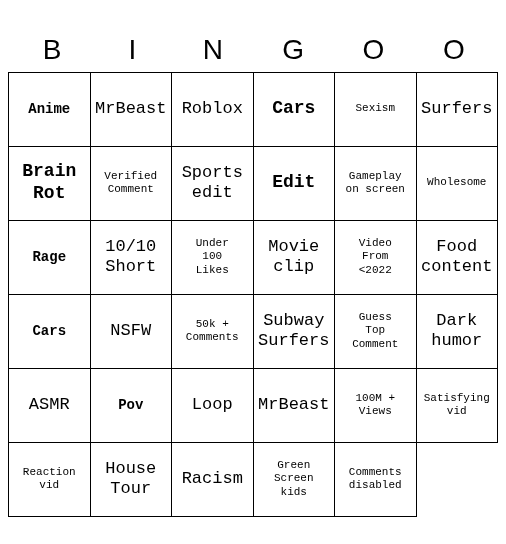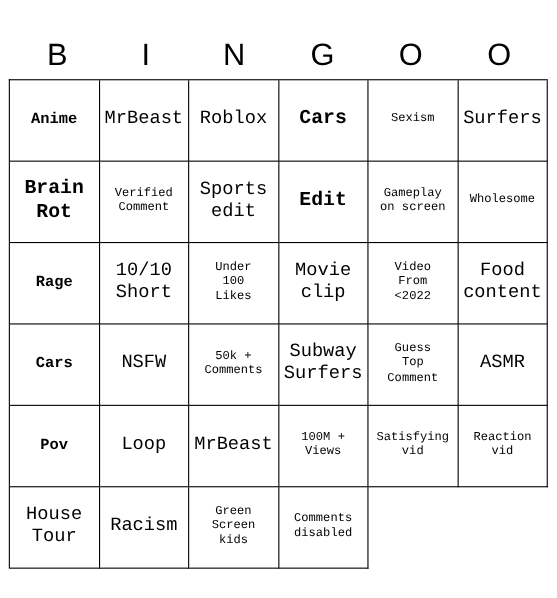--- a/index.html
+++ b/index.html
@@ -157,20 +157,23 @@
       <div class="bingo-cell">
         <span class="text-xsmall">50k +<br>Comments</span>
       </div>
       <div class="bingo-cell">
         <span class="text-small">Subway<br>Surfers</span>
       </div>
       <div class="bingo-cell">
         <span class="text-xsmall">Guess<br>Top<br>Comment</span>
       </div>
       <div class="bingo-cell">
+        <span class="text-small">Dark<br>humor</span>
+      </div>
+      <div class="bingo-cell">
         <span class="text-small">ASMR</span>
       </div>
       <div class="bingo-cell">
         <span class="text-medium">Pov</span>
       </div>
       <div class="bingo-cell">
         <span class="text-small">Loop</span>
       </div>
       <div class="bingo-cell">
         <span class="text-small">MrBeast</span>

